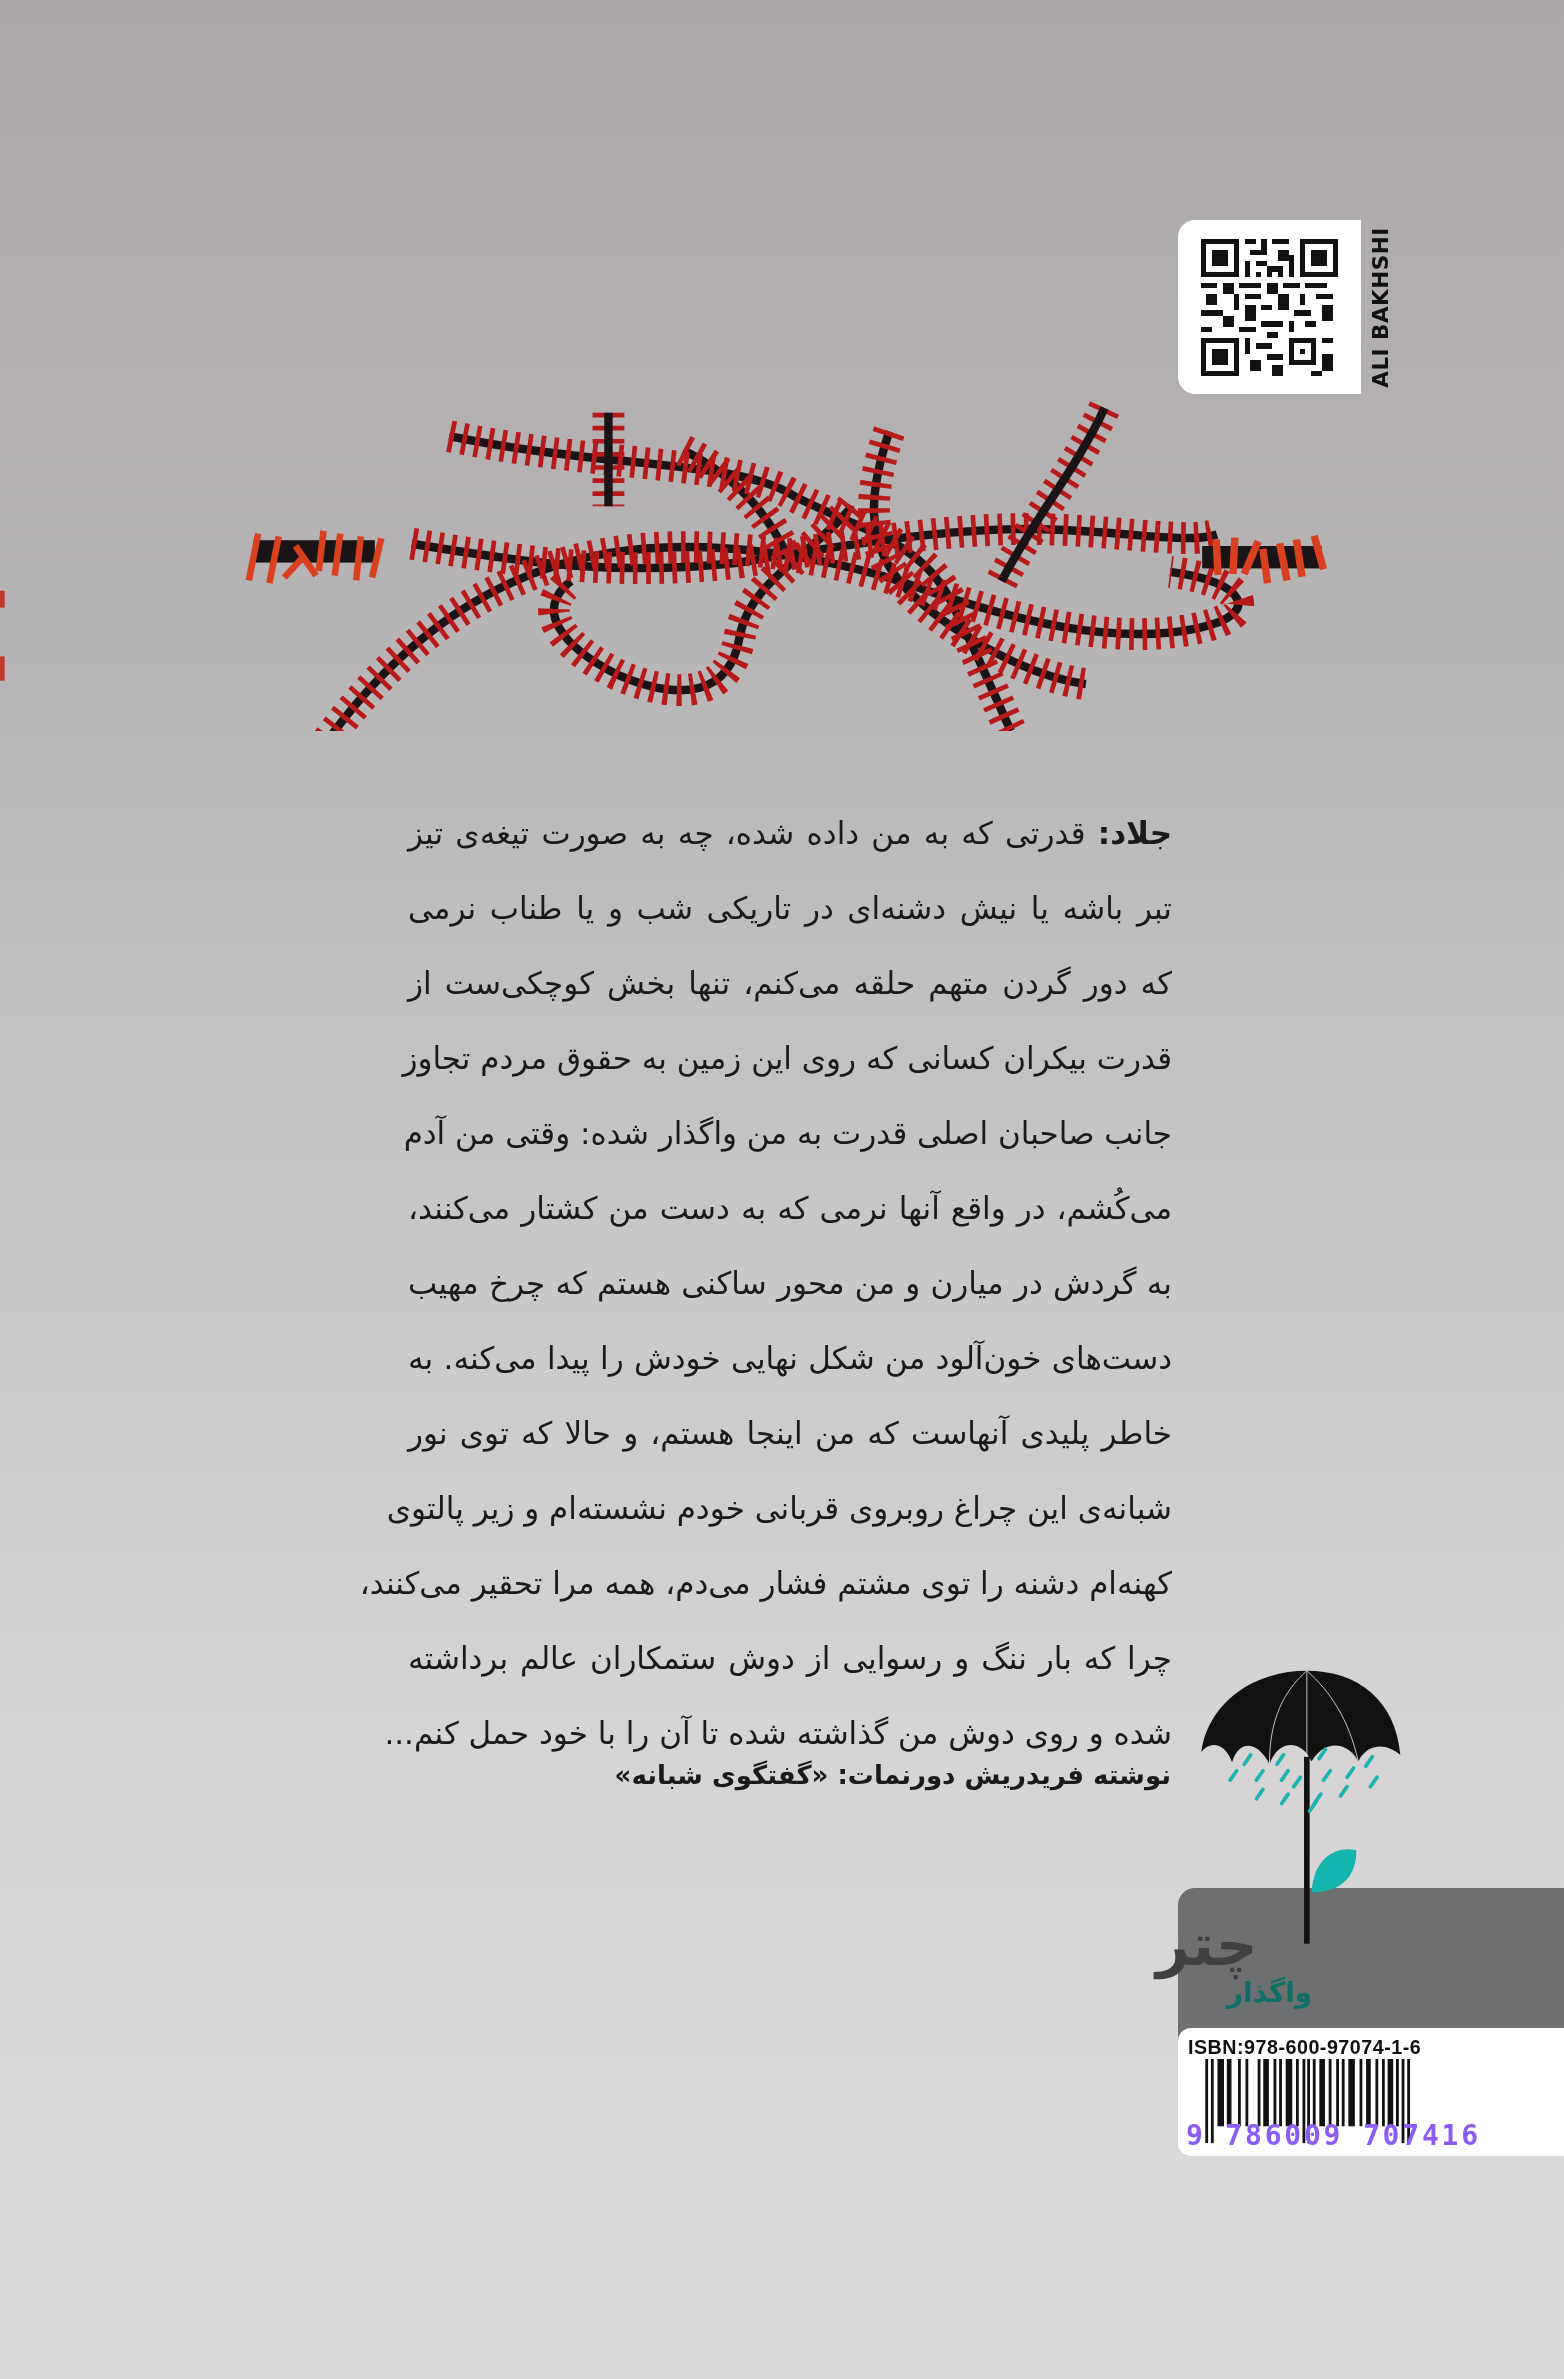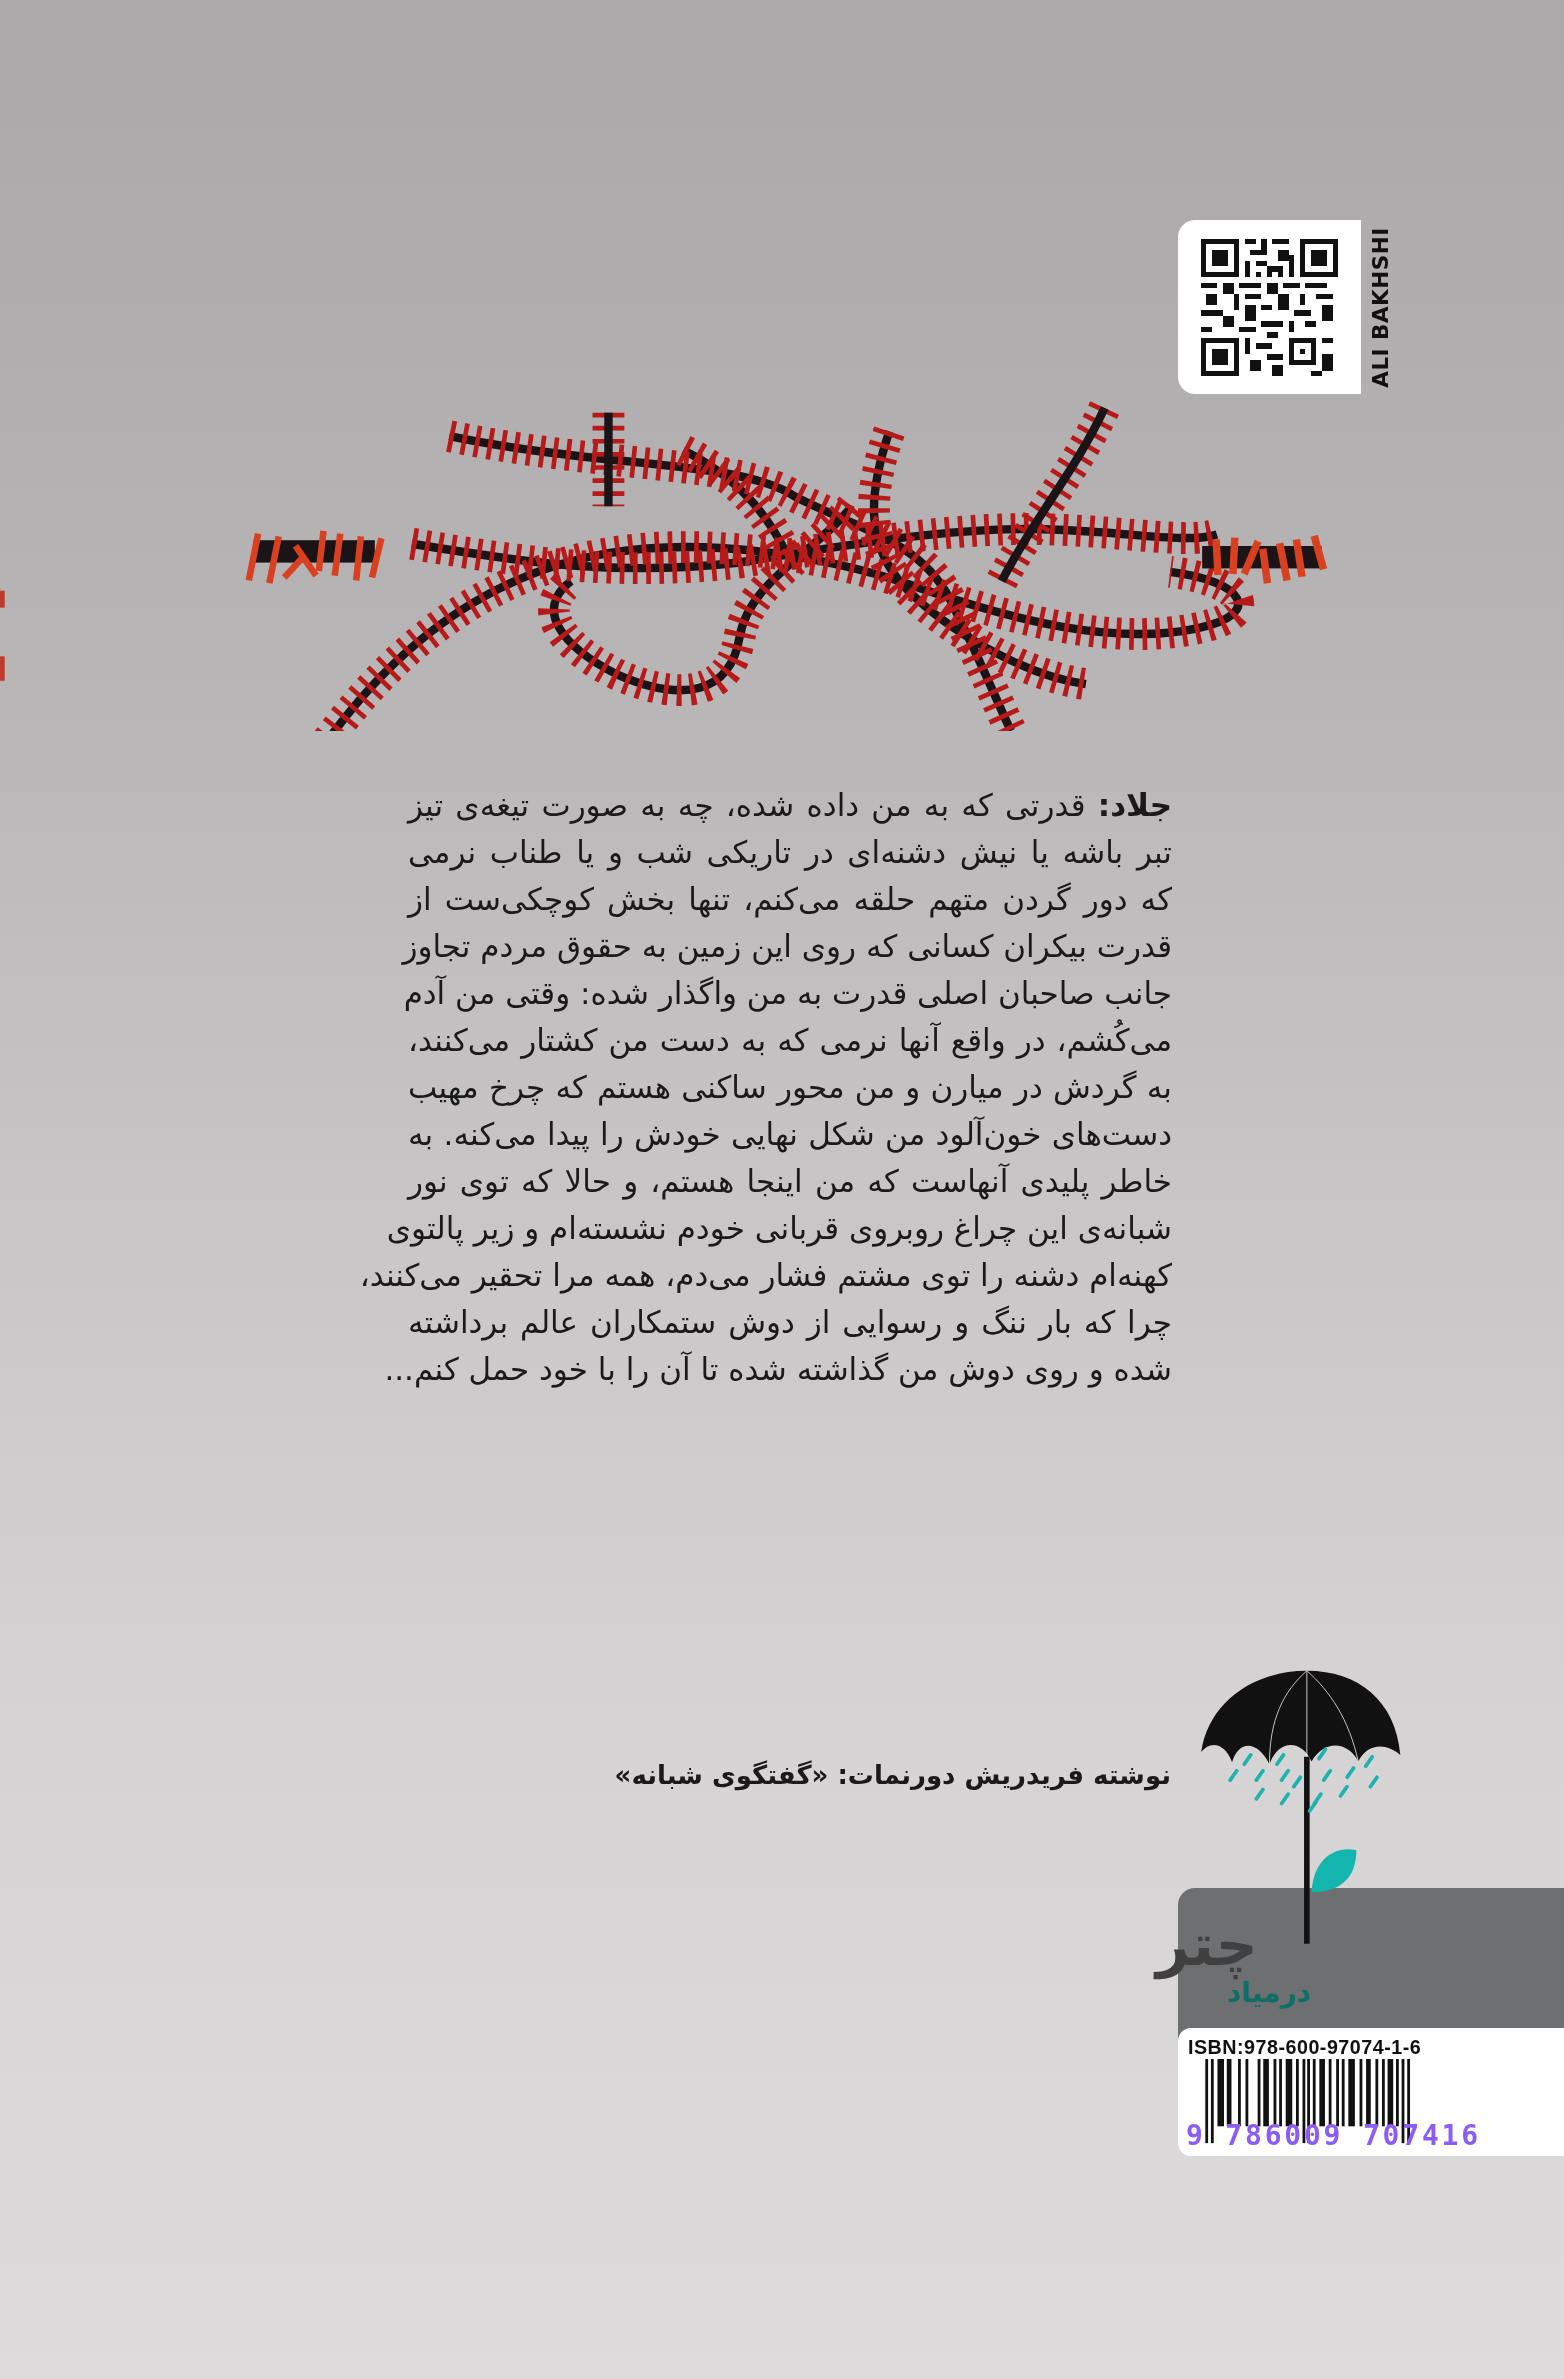--- a/index.html
+++ b/index.html
@@ -29,21 +29,21 @@
   
   .knot { left:215px; top:394px; width:1152px; height:337px; }
 
   
   .excerpt {
     left:408px; top:782px; width:764px;
     direction:rtl; text-align:justify; text-align-last:right;
     font-family:"DejaVu Sans", sans-serif; font-size:31px; line-height:47px; color:#1a1a1a;
   }
   .excerpt .speaker { font-weight:bold; }
-  .excerpt .line { display:block; text-align:justify; text-align-last:justify; white-space:nowrap; }
+  .excerpt .line { display:block; text-align:justify; text-align-last:justify; white-space:nowrap;margin-top:28px; }
   .excerpt .line.last { text-align-last:right; }
 
   .attribution {
     left:562px; top:1760px; width:609px; direction:rtl; text-align:right;
     font-family:"DejaVu Sans", sans-serif; font-weight:bold; font-size:26px; color:#1a1a1a;
     right:auto;
   }
 
   
   .publisher-band {
@@ -269,21 +269,21 @@
       <line x1="105" y1="140" x2="98" y2="150"></line>
       <line x1="140" y1="140" x2="133" y2="150"></line>
       <line x1="168" y1="132" x2="161" y2="142"></line>
     <line x1="135" y1="148" x2="128" y2="158"></line>
   </g>
 
   <path d="M 130 245 C 132 205, 160 195, 178 200 C 178 230, 160 245, 130 245 Z" fill="#14b5ae"></path>
 </svg>
 
 <div class="abs pub-main">چتر</div>
-<div class="abs pub-sub">درمیاد</div>
+<div class="abs pub-sub">واگذار</div>
 
 <div class="abs barcode-card"></div>
 <div class="abs isbn-label">ISBN:978-600-97074-1-6</div>
 <svg class="abs barcode-svg" width="244" height="86" viewBox="0 0 260 92">
   <g fill="#111">
     <rect x="18" y="0" width="3" height="90"></rect>
       <rect x="24" y="0" width="3" height="90"></rect>
     <rect x="31" y="0" width="7" height="72"></rect>
       <rect x="41" y="0" width="5" height="72"></rect>
     <rect x="53" y="0" width="3" height="72"></rect>

